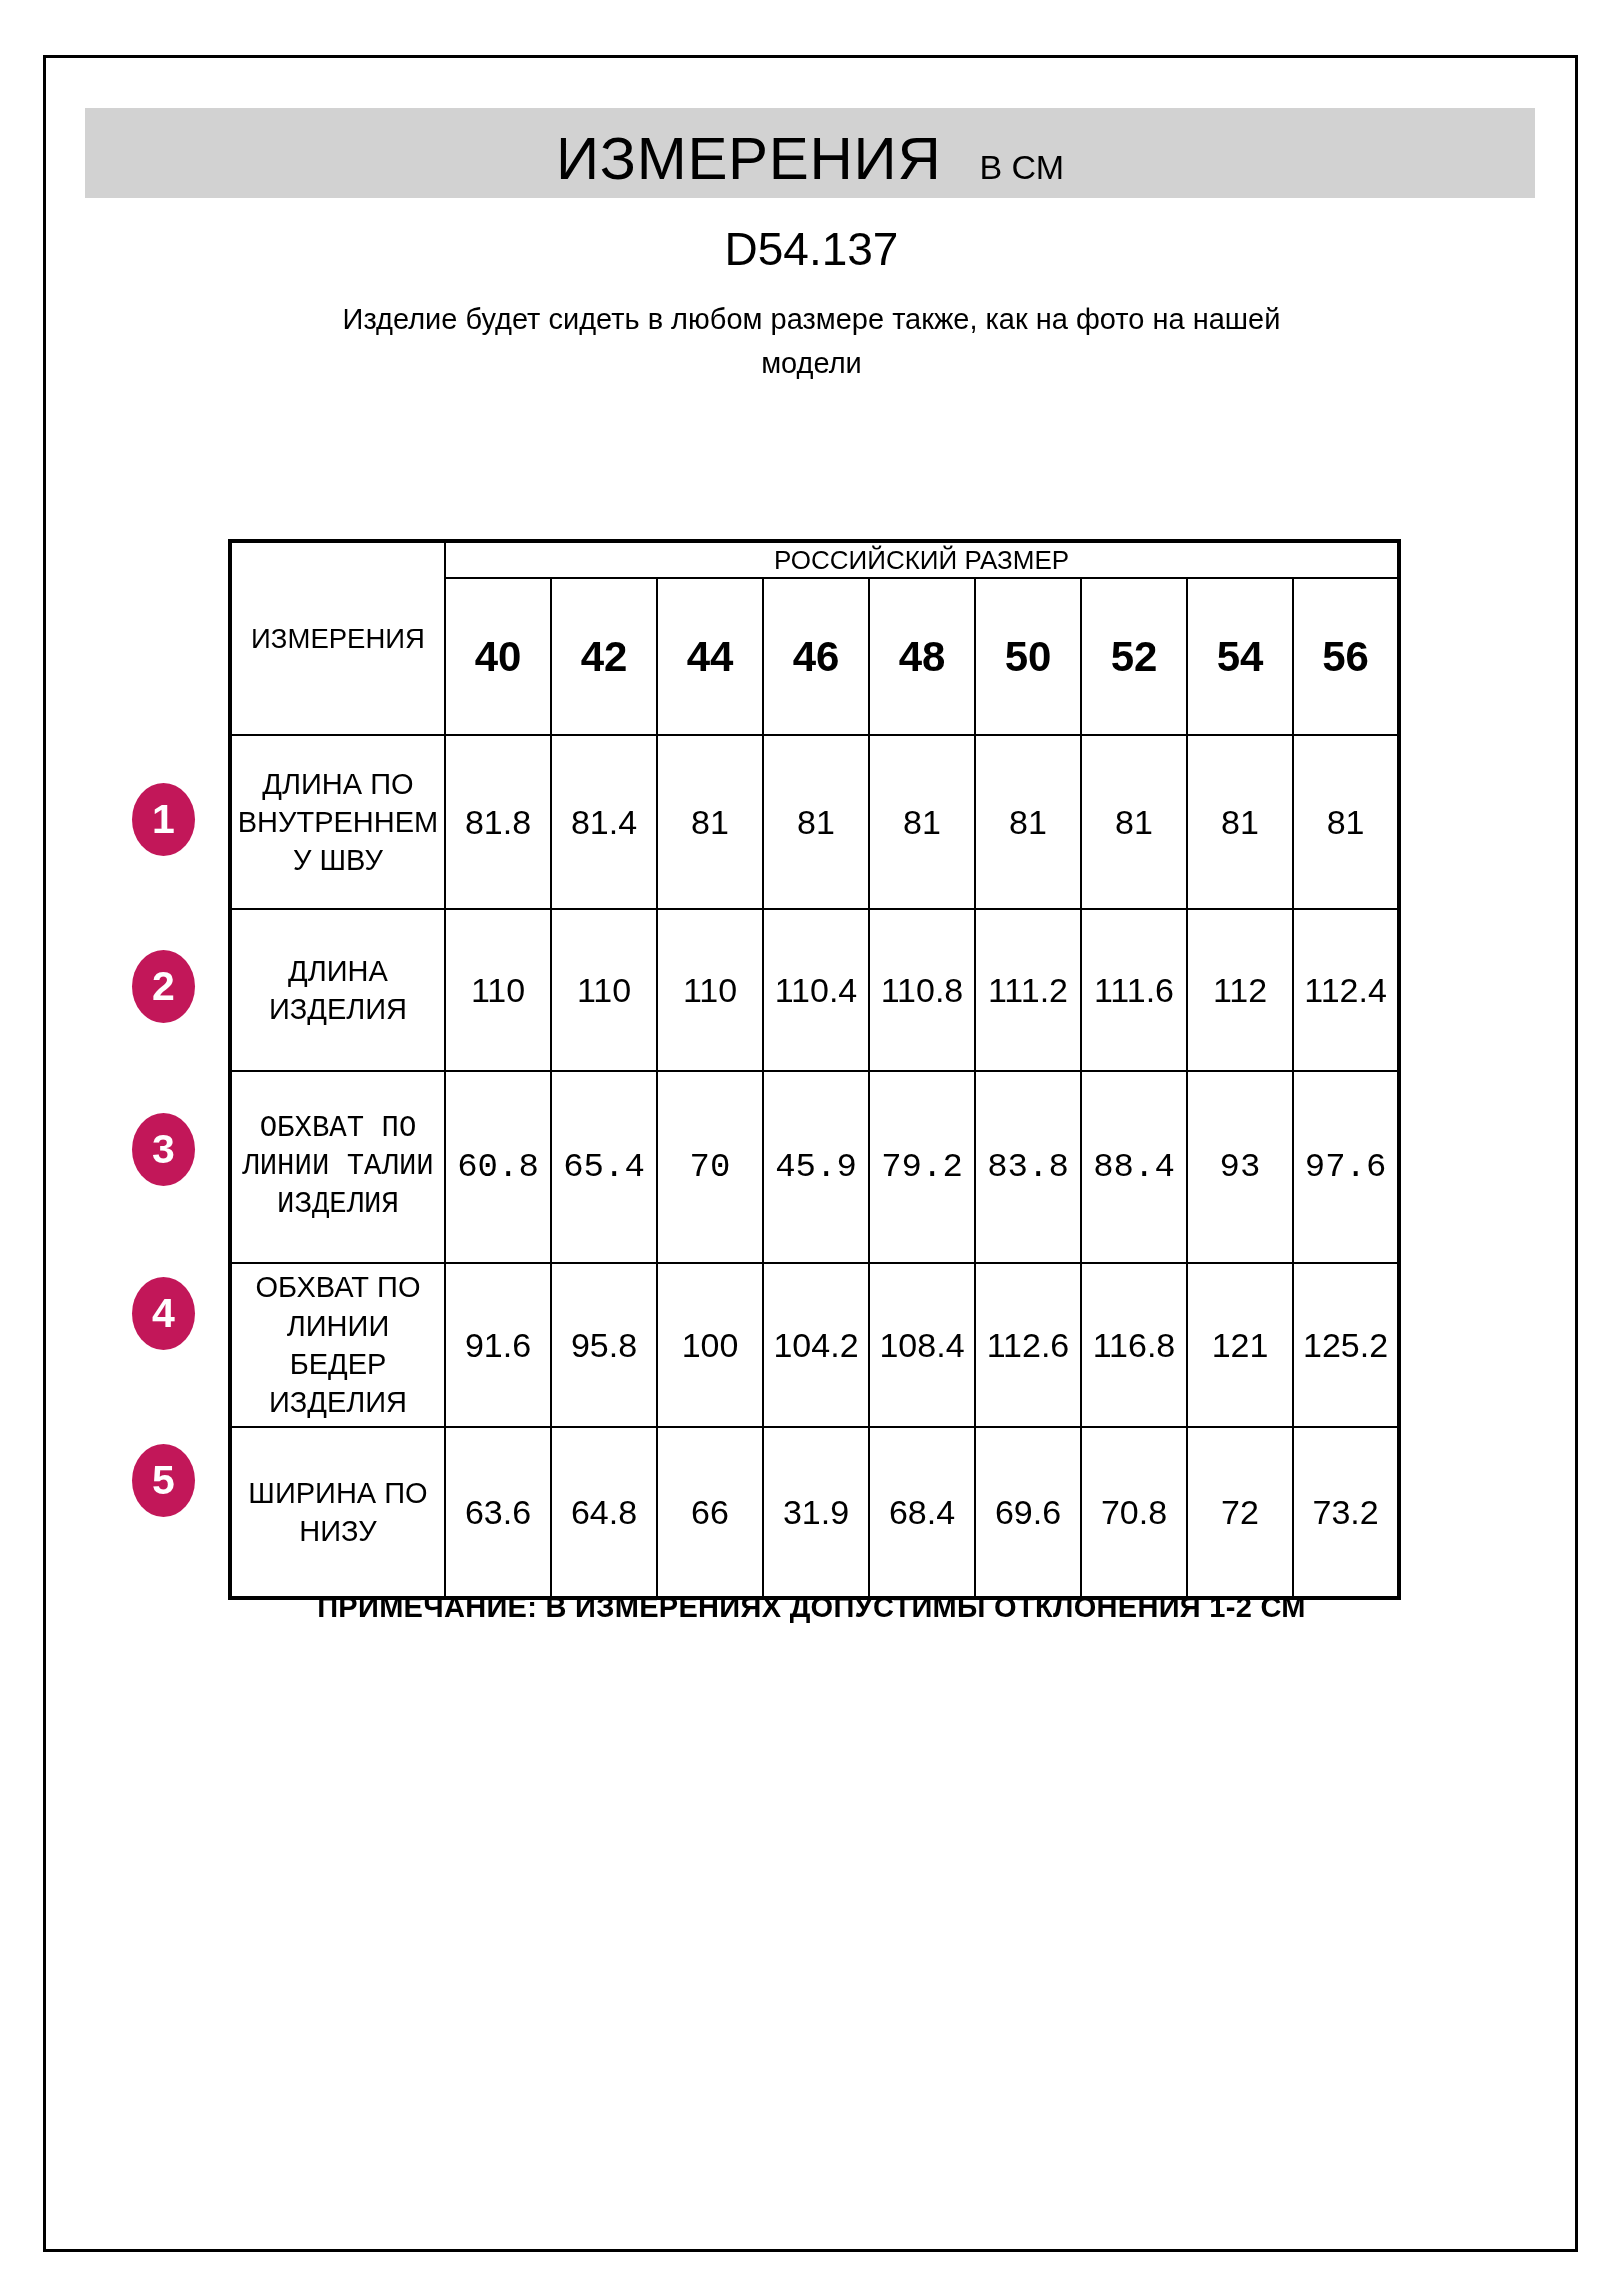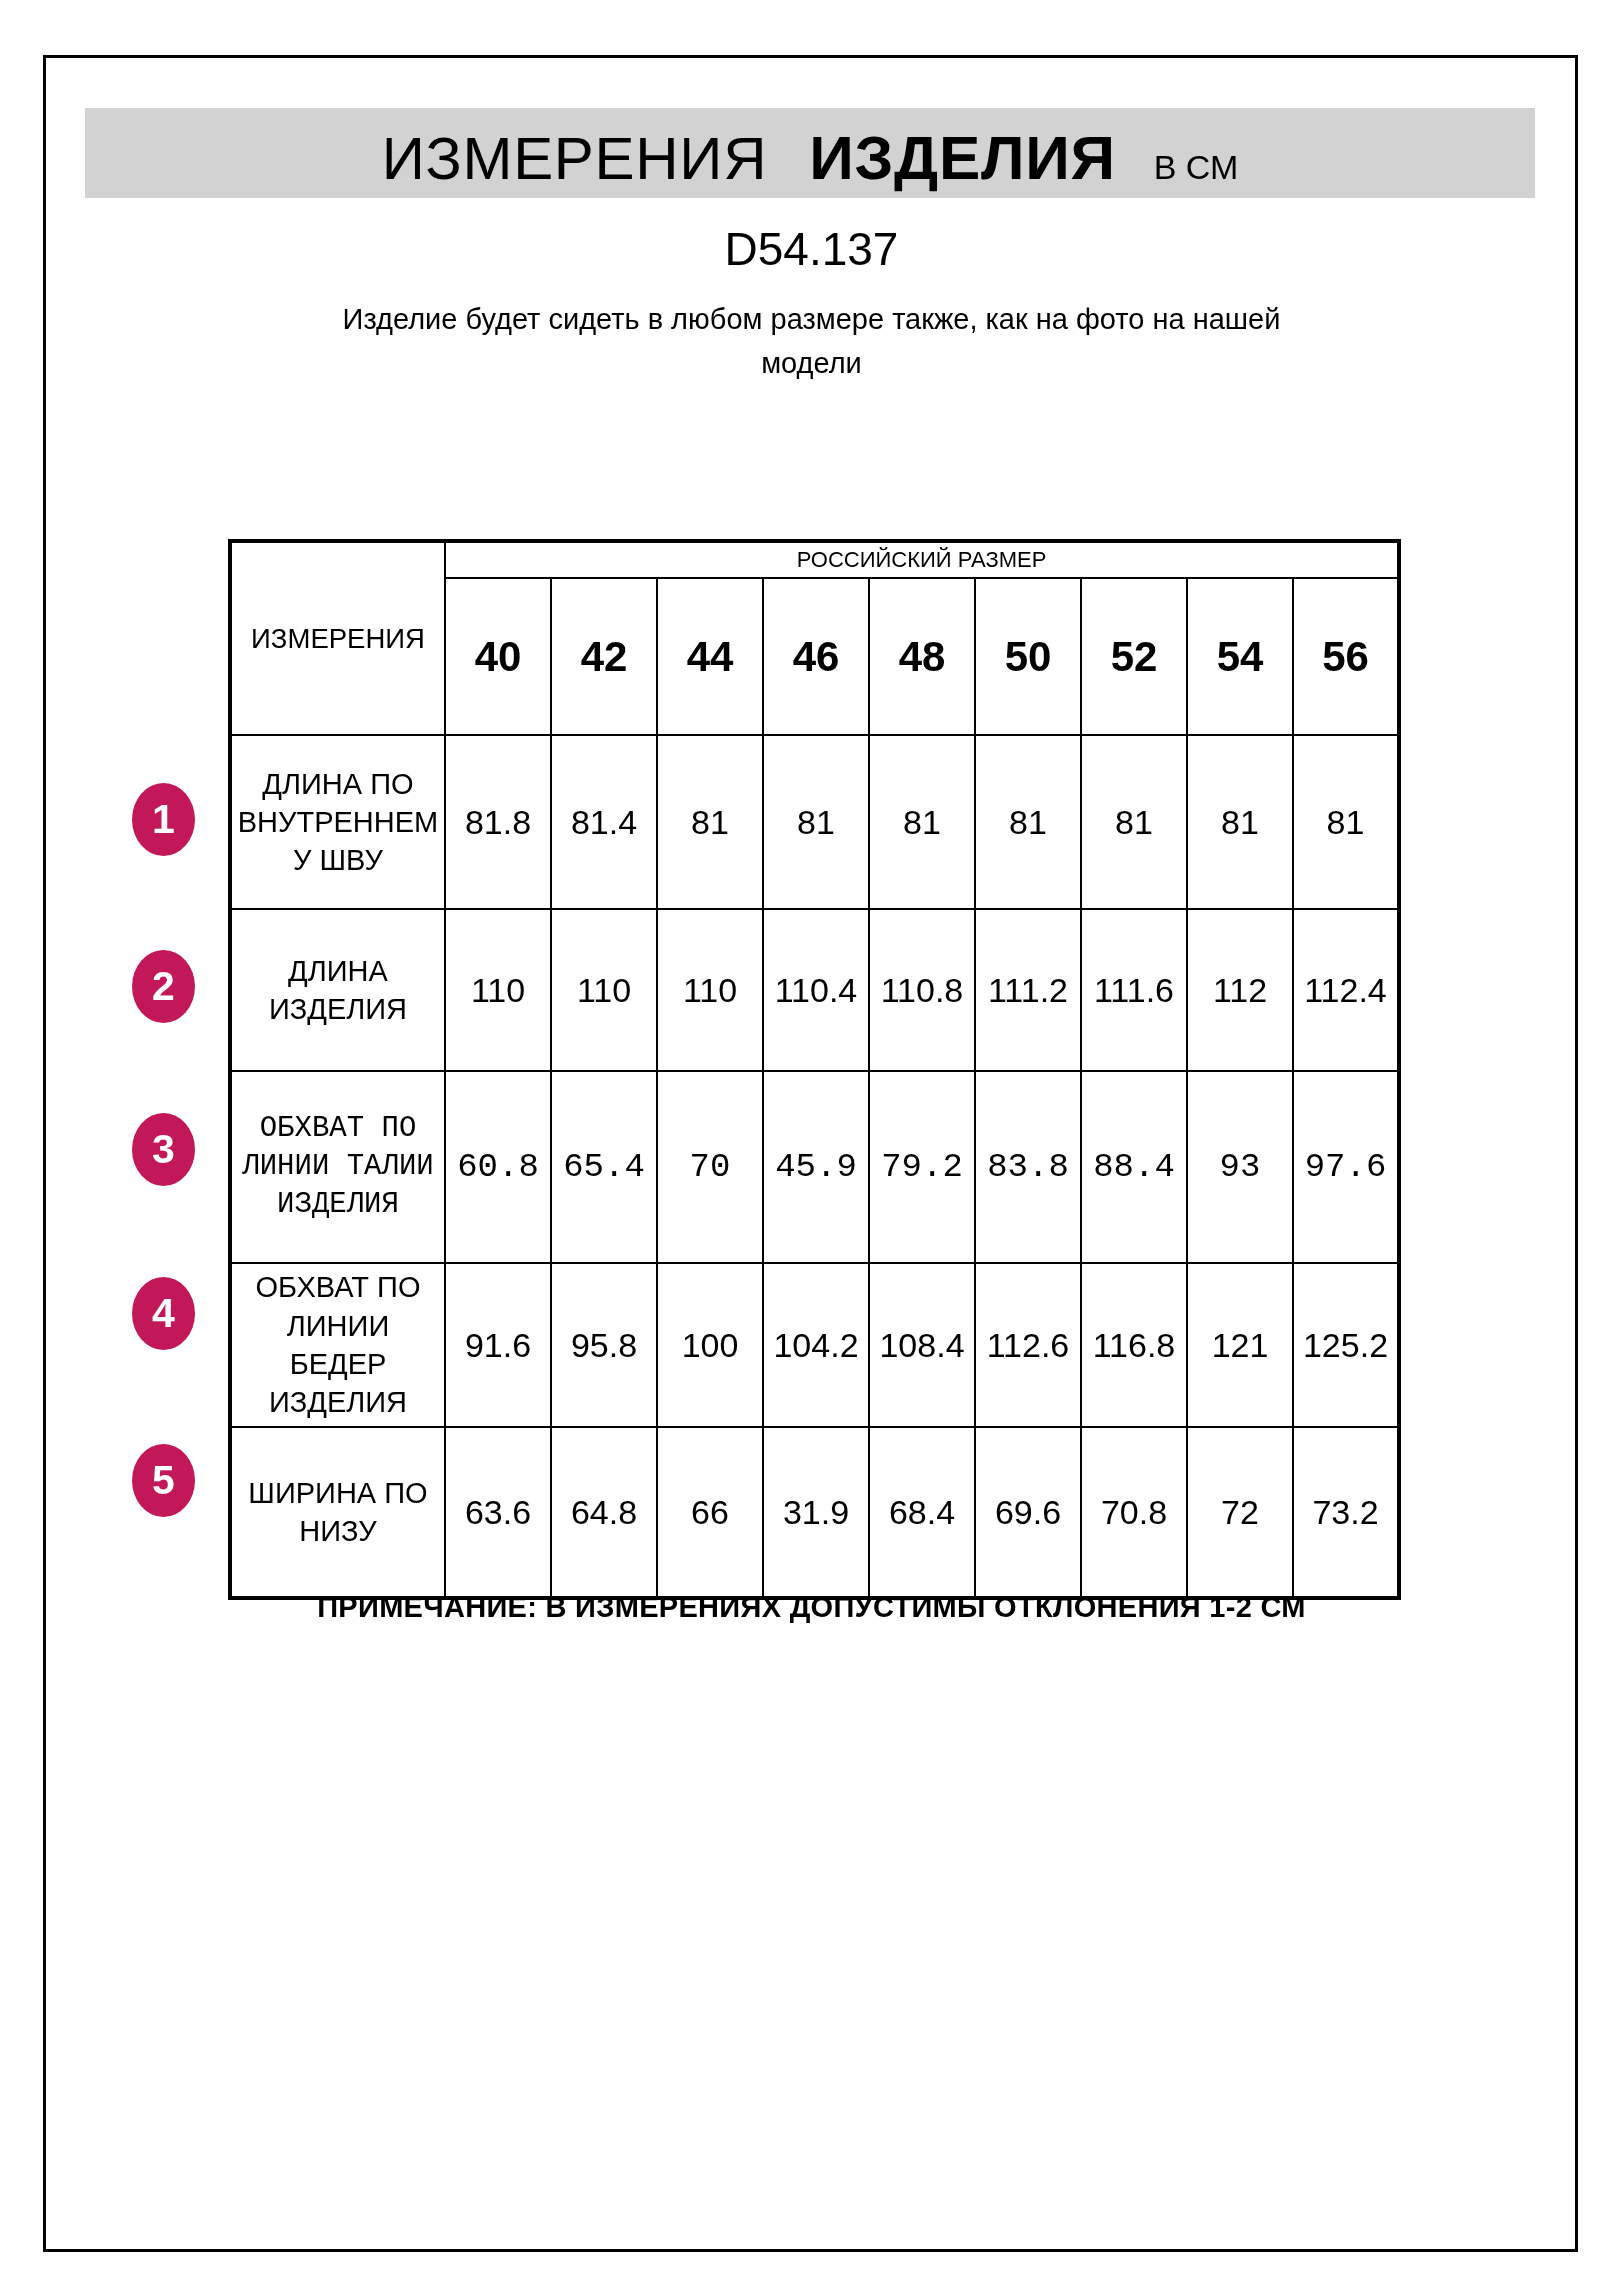--- a/index.html
+++ b/index.html
@@ -30,21 +30,21 @@
   table.size-table{
     position:absolute;left:228px;top:539px;width:1169px;
     border-collapse:collapse;table-layout:fixed;
     border:4.6px solid #000;
   }
   table.size-table td{
     border:2.6px solid #000;text-align:center;vertical-align:middle;
     padding:0 5.2px;box-sizing:border-box;overflow:hidden;
   }
   tr.group-row{height:37px;}
-  td.group-cell{font-size:22px;border-bottom:3.3px solid #000;}
+  td.group-cell{font-size:26px;border-bottom:3.3px solid #000;}
   td.corner-cell{font-size:27.5px;border-bottom:4.6px solid #000;}
   tr.sizes-row{height:157px;}
   td.size-cell{font-size:42px;font-weight:bold;border-bottom:4.6px solid #000;margin-top:18px;}
   tr.data-row td.value-cell{font-size:34px;}
   td.label-cell{font-size:29px;line-height:1.32;padding:0 3.9px;overflow-wrap:break-word;}
   tr.rh1{height:174px;}
   tr.rh2{height:162px;}
   tr.rh3{height:192px;font-family:Liberation Mono, monospace;}
   tr.rh4{height:164px;}
   tr.rh5{height:171px;}
@@ -63,21 +63,20 @@
     text-align:center;font-weight:bold;font-size:29px;letter-spacing:0.3px;
   }
 </style>
 </head>
 <body>
 
 <div class="frame"></div>
 
 <div class="banner">
   <span class="t-main">ИЗМЕРЕНИЯ</span>
-  <span class="t-bold">ИЗДЕЛИЯ</span>
   <span class="t-unit">В СМ</span>
 </div>
 
 <div class="model">D54.137</div>
 
 <div class="fit-note">Изделие будет сидеть в любом размере также, как на фото на нашей модели</div>
 
 <table class="size-table">
   <colgroup>
     <col style="width:215px">

